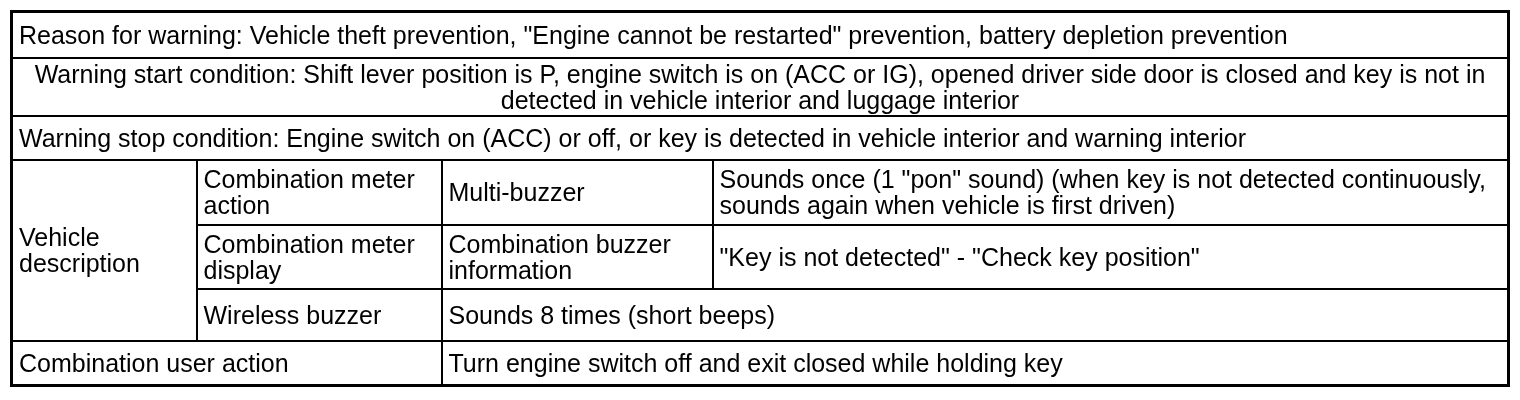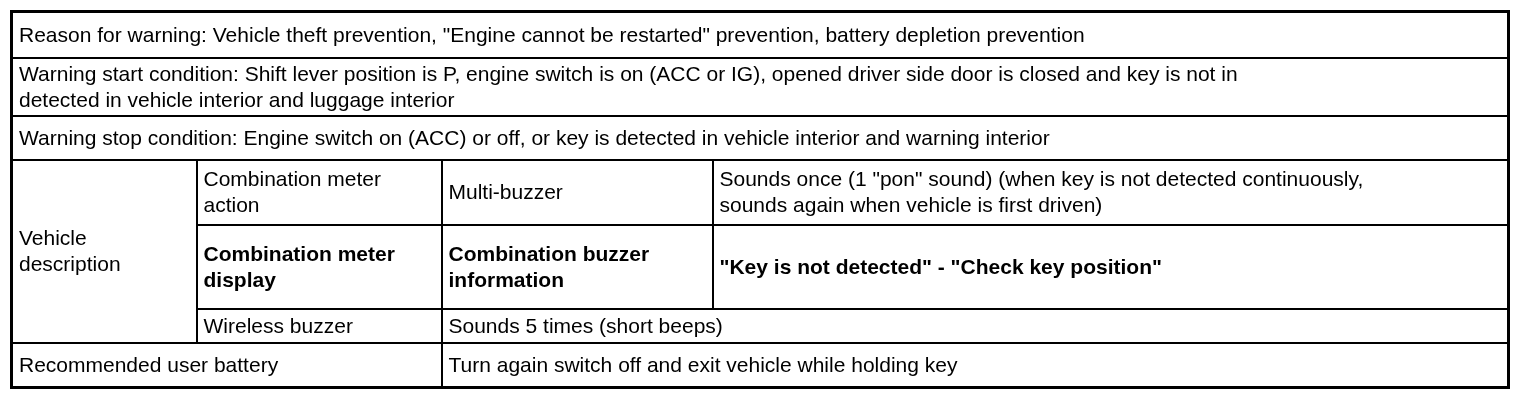--- a/index.html
+++ b/index.html
@@ -21,32 +21,32 @@
   table.spec {
     table-layout: fixed;
     width: 1500px;
     border-collapse: collapse;
     border: 3px solid #000000;
   }
   table.spec td {
     border: 2px solid #000000;
     padding: 2px 6px;
     vertical-align: middle;
-    font-size: 21px;
+    font-size: 25px;
     line-height: 26px;
     white-space: pre-line;
     overflow: hidden;
     word-wrap: break-word;
   }
   tr.r1 { height: 46px; }
-  tr.r2 { height: 53px; }
+  tr.r2 { height: 53px; text-align: center; }
   tr.r3 { height: 44px; }
   tr.r4 { height: 65px; }
-  tr.r5 { height: 84px; font-weight: bold; }
-  tr.r6 { height: 34px; }
+  tr.r5 { height: 64px; }
+  tr.r6 { height: 52px; }
   tr.r7 { height: 45px; }
 </style>
 </head>
 <body>
 
 <div class="page">
   <table class="spec">
     <colgroup>
       <col style="width:185px">
       <col style="width:245px">
@@ -71,21 +71,21 @@
         <td>Sounds once (1 "pon" sound) (when key is not detected continuously,
 sounds again when vehicle is first driven)</td>
       </tr>
       <tr class="r5">
         <td>Combination meter display</td>
         <td>Combination buzzer information</td>
         <td>"Key is not detected" - "Check key position"</td>
       </tr>
       <tr class="r6">
         <td>Wireless buzzer</td>
-        <td colspan="2">Sounds 5 times (short beeps)</td>
+        <td colspan="2">Sounds 8 times (short beeps)</td>
       </tr>
       <tr class="r7">
-        <td colspan="2">Recommended user battery</td>
-        <td colspan="2">Turn again switch off and exit vehicle while holding key</td>
+        <td colspan="2">Combination user action</td>
+        <td colspan="2">Turn engine switch off and exit closed while holding key</td>
       </tr>
     </tbody>
   </table>
 </div>
 
 </body></html>

